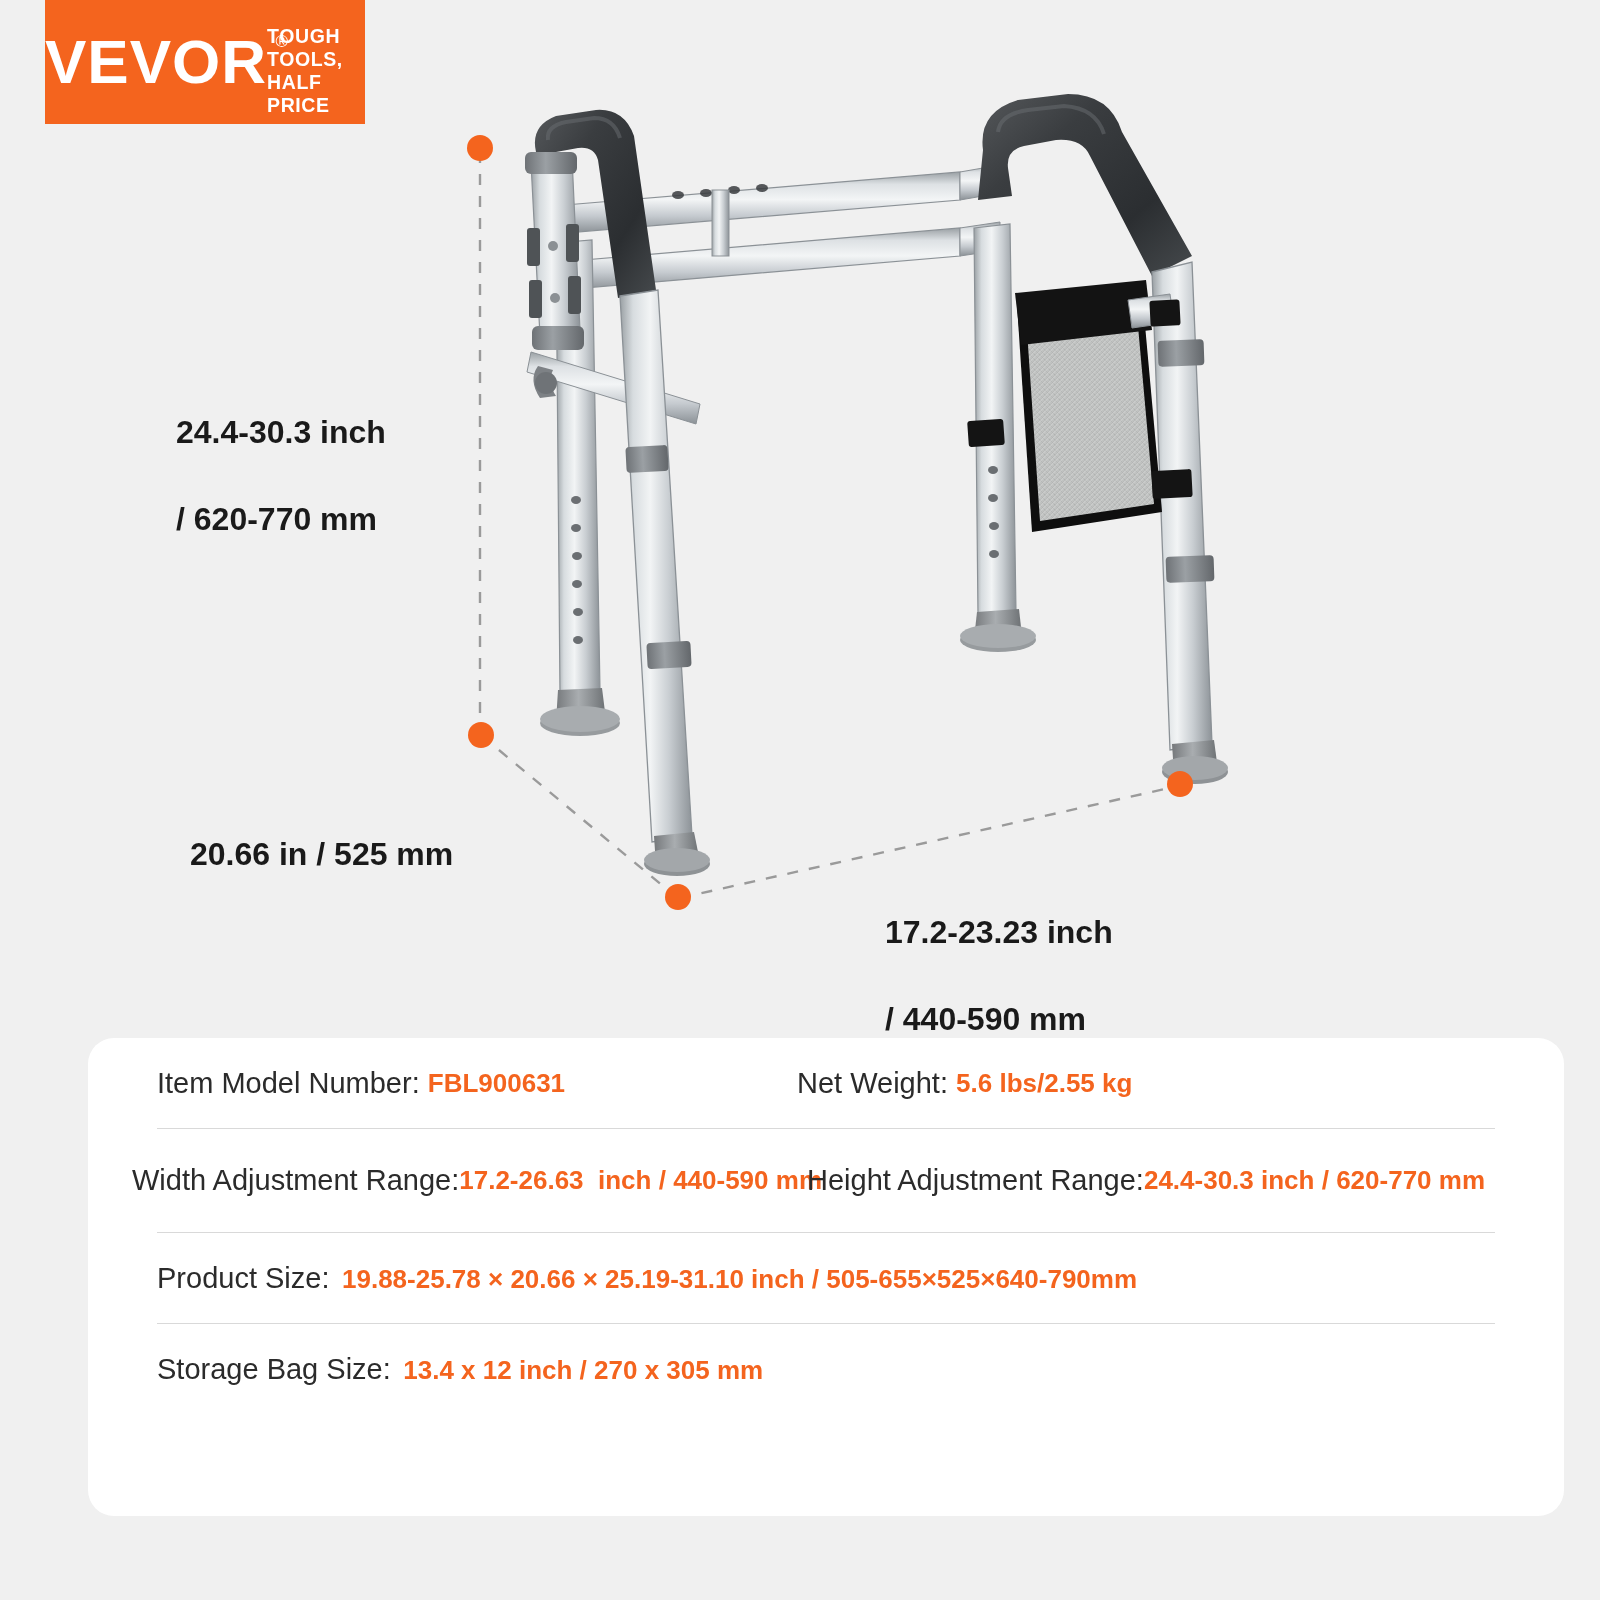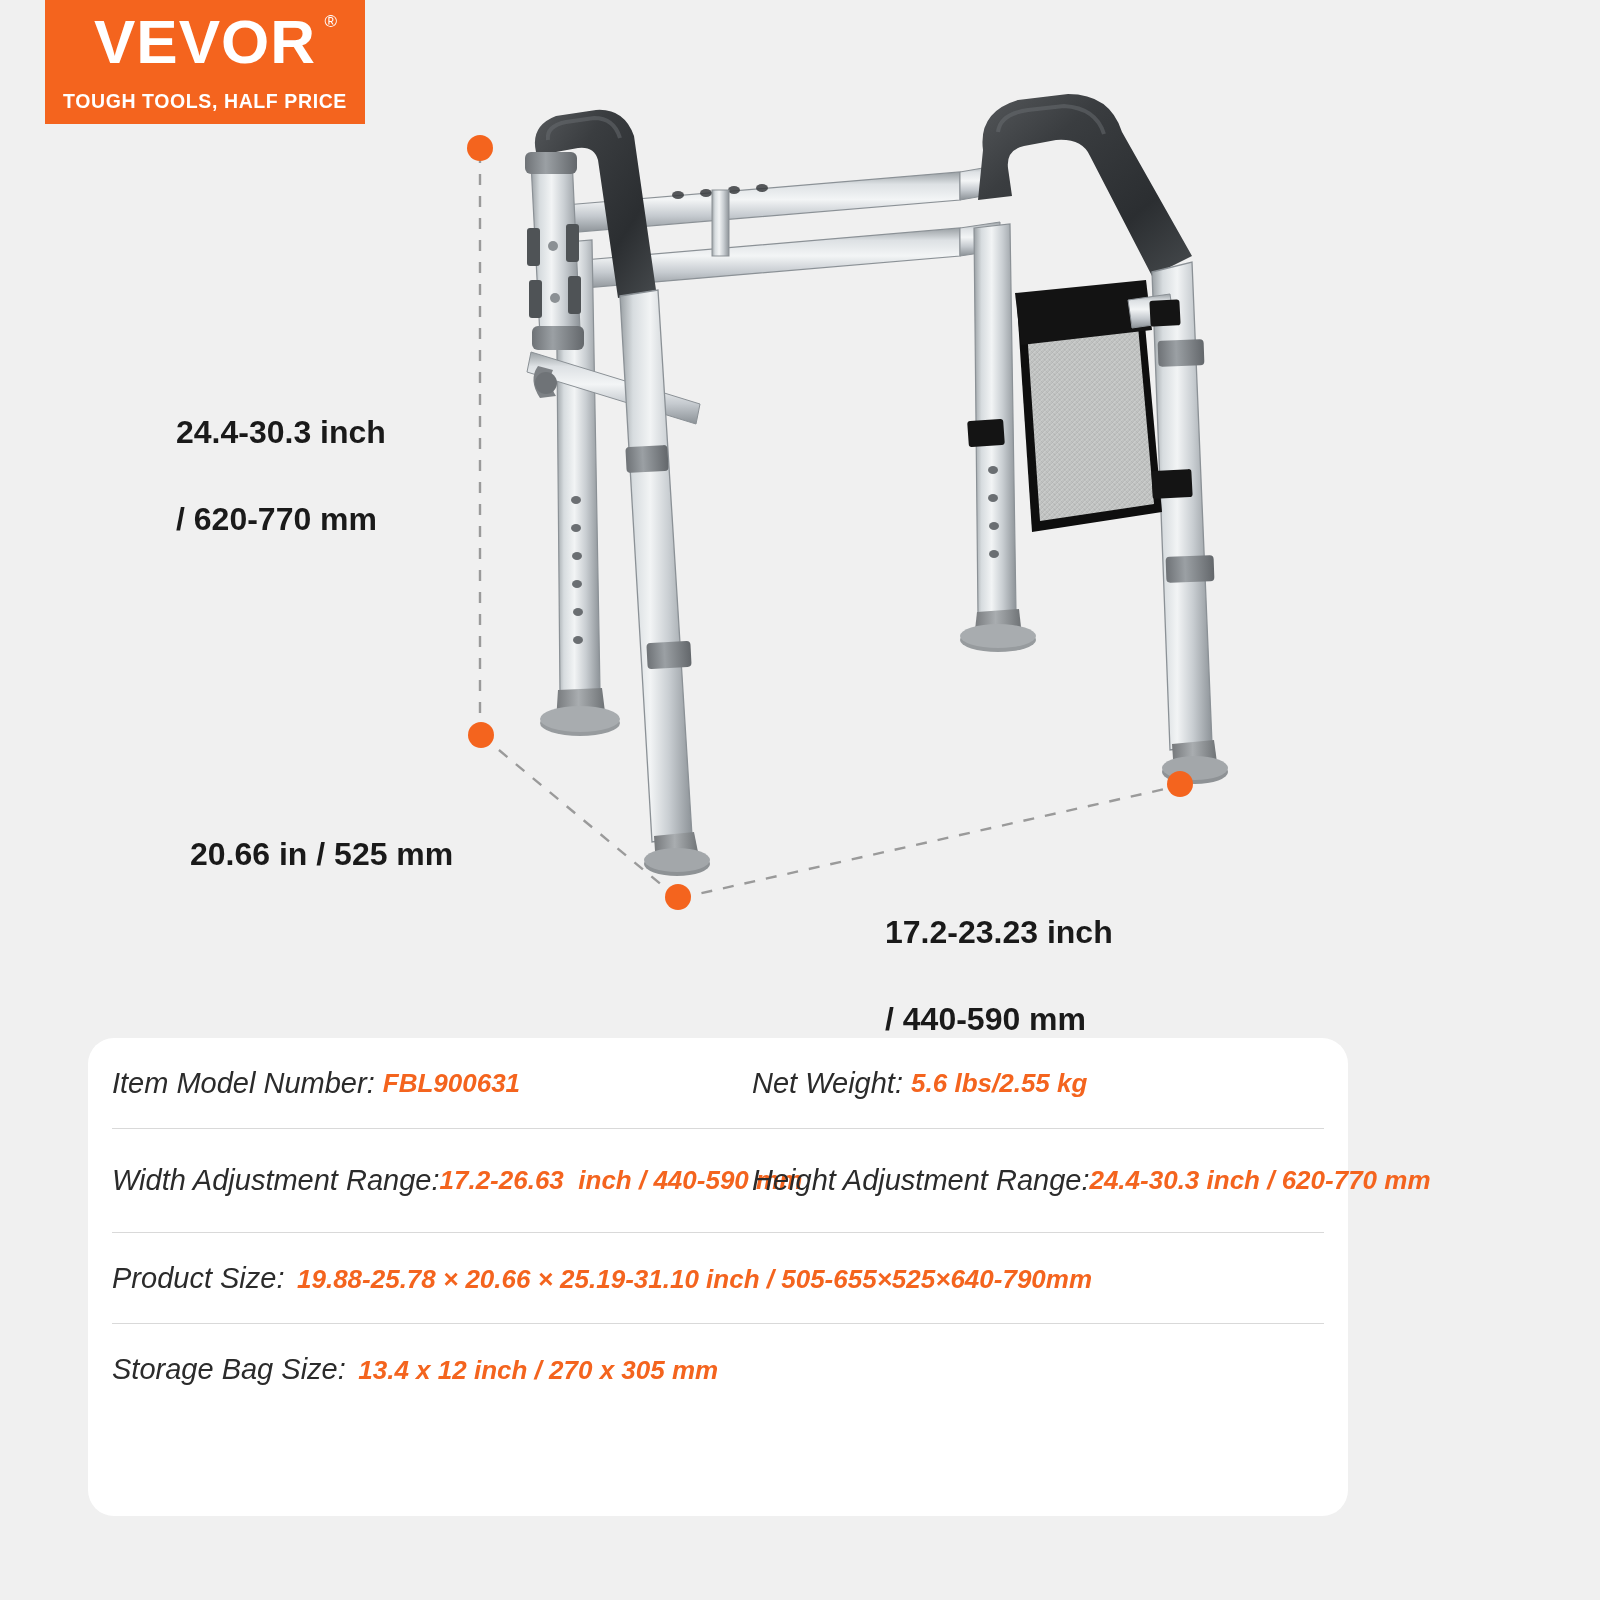--- a/index.html
+++ b/index.html
@@ -9,21 +9,21 @@
     font-family: "Liberation Sans", sans-serif;
     overflow: hidden;
   }
   .page { position: relative; width: 1600px; height: 1600px; background: #f0f0f0; }
 
   
   .logo {
     position: absolute; left: 45px; top: 0px;
     width: 320px; height: 124px;
     background: #f4641e;
-    display: flex; flex-direction: column;
+    display: flex; flex-direction: row;
     align-items: center; justify-content: center;
   }
   .logo-word {
     position: relative;
     color: #ffffff;
     font-size: 62px;
     font-weight: bold;
     letter-spacing: 1px;
     line-height: 1;
     font-family: "Liberation Sans", sans-serif;
@@ -54,25 +54,24 @@
     white-space: pre-line;
   }
   #dim-height { left: 176px; top: 368px; }
   #dim-depth  { left: 190px; top: 790px; }
   #dim-width  { left: 885px; top: 868px; text-align: left; }
 
   
   .spec-card {
     position: absolute;
     left: 88px; top: 1038px;
-    width: 1260px; height: 478px;
+    width: 1476px; height: 478px;
     background: #ffffff;
     border-radius: 26px;
-    padding: 0 24px;
-    font-style: italic;
+    padding: 0 69px;
   }
   .spec-row {
     display: flex;
     align-items: center;
     height: 91px;
     border-bottom: 1px solid #d9d9d9;
   }
   .spec-row:last-child { border-bottom: none; }
   .spec-row.two-col > .cell { display: flex; align-items: center; }
   .cell-a { width: 640px; }
@@ -82,21 +81,21 @@
     font-size: 29px;
     font-weight: normal;
     white-space: pre;
   }
   .spec-value {
     color: #f4641e;
     font-size: 26px;
     font-weight: bold;
     white-space: pre;
   }
-  .stacked { display: block; }
+  .stacked { display: block; justify-content: center; }
   .stacked .spec-label { display: block; line-height: 1.3; }
   .stacked .spec-value { display: block; line-height: 1.3; }
   .spec-row.tall { height: 104px; }
 </style>
 </head>
 <body>
 
 <div class="page">
 
   <div class="logo">

